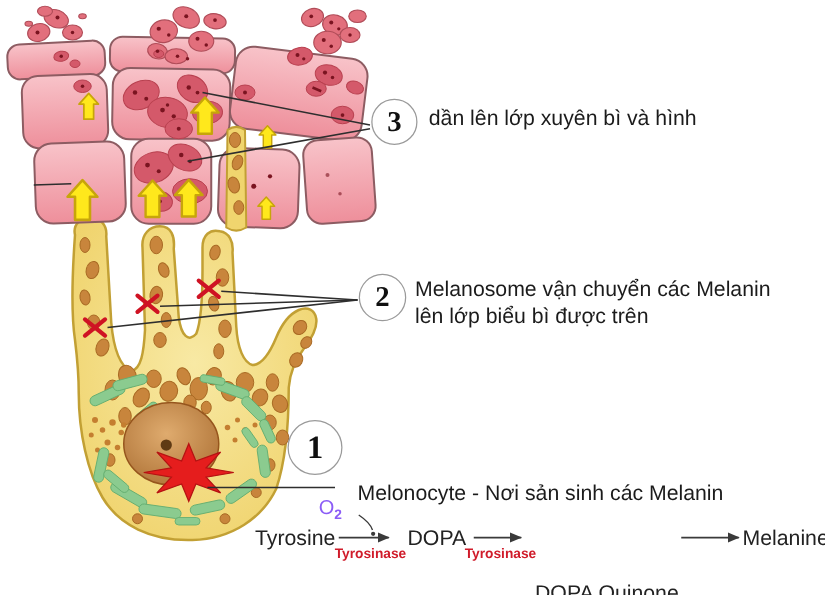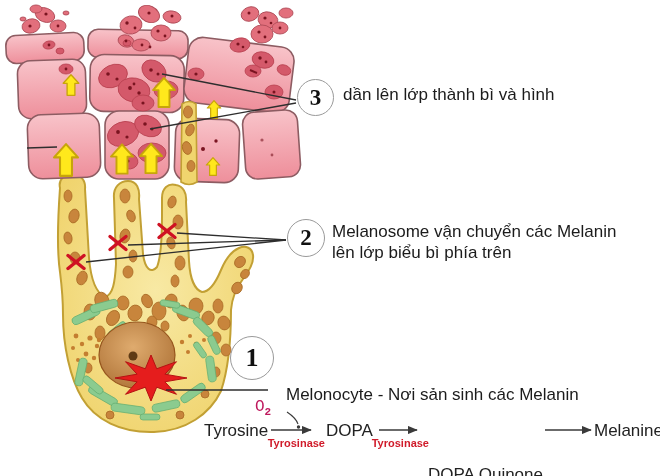--- a/index.html
+++ b/index.html
@@ -20,21 +20,21 @@
     letter-spacing:0; white-space:nowrap;
   }
   .compound {
     position:absolute; color:#222222; font-size:17px; white-space:nowrap;
   }
   .enzyme {
     position:absolute; color:#d01b2a; font-size:11px; font-weight:bold;
     text-align:right; white-space:nowrap;
   }
   .o2 {
-    position:absolute; color:#be185d; font-size:16px;font-family:Liberation Mono, monospace;
+    position:absolute; color:#8b5cf6; font-size:16px;
   }
   .o2 sub { font-size:11px; font-weight:bold; }
 </style>
 </head>
 <body>
 
 <div class="stage">
 
 <svg width="660" height="476" viewBox="0 0 660 476">
   <defs>
@@ -319,25 +319,25 @@
   <span>3</span>
 </div>
 <div class="num-circle" style="left:287px; top:219px; width:38px; height:38px; font-size:23px;">
   <span>2</span>
 </div>
 <div class="num-circle" style="left:230px; top:336px; width:44px; height:44px; font-size:26px;">
   <span>1</span>
 </div>
 
 <div class="note" style="left:343px; top:84px;">
-  <div>dần lên lớp thành bì và hình</div>
+  <div>dần lên lớp xuyên bì và hình</div>
 </div>
 <div class="note" style="left:332px; top:221px;">
   <div>Melanosome vận chuyển các Melanin</div>
-  <div>lên lớp biểu bì phía trên</div>
+  <div>lên lớp biểu bì được trên</div>
 </div>
 <div class="note" style="left:286px; top:384px;">
   <div>Melonocyte - Nơi sản sinh các Melanin</div>
 </div>
 
 <div class="o2" style="left:255px; top:398px;"><span>O</span><sub>2</sub></div>
 
 <div class="compound" style="left:204px; top:421px;">Tyrosine</div>
 <div class="compound" style="left:326px; top:421px;">DOPA</div>
 <div class="compound" style="left:428px; top:421px;margin-top:44px;">DOPA Quinone</div>

